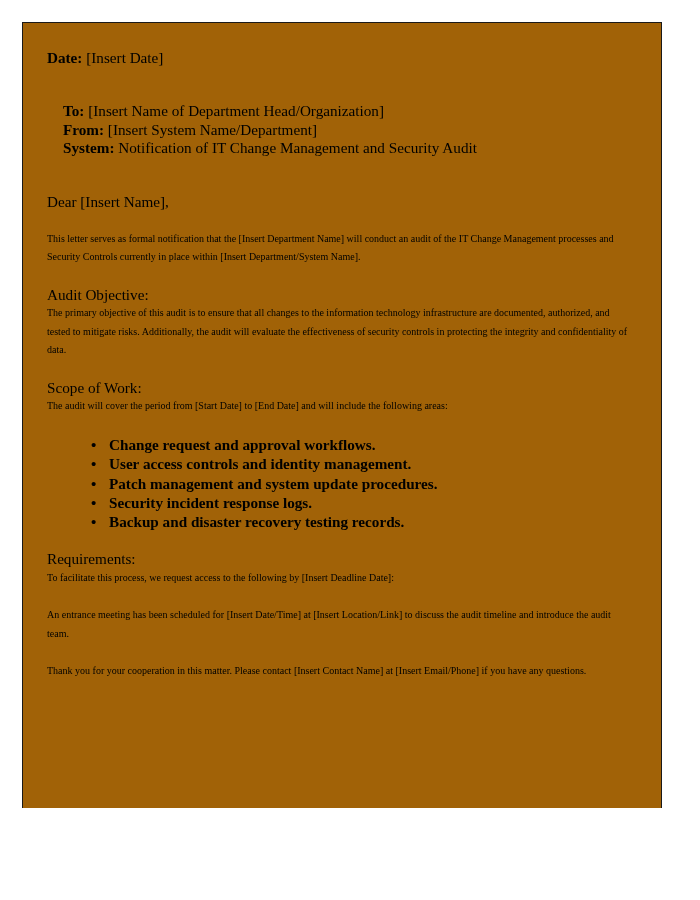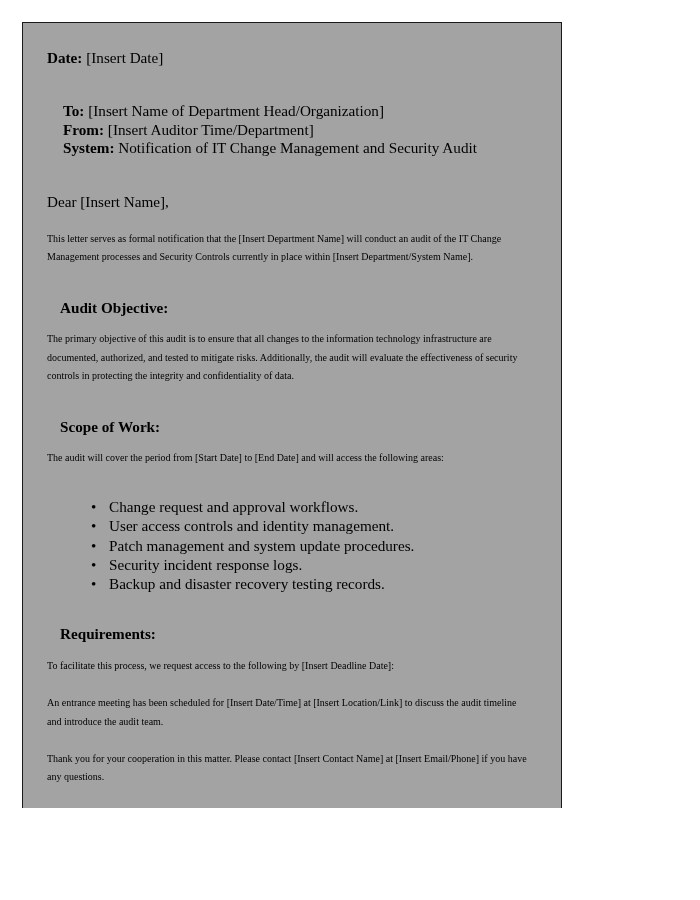--- a/index.html
+++ b/index.html
@@ -13,26 +13,26 @@
     overflow: hidden;
     font-family: "Liberation Serif", "DejaVu Serif", serif;
     color: #000000;
   }
 
   
   .page-sheet {
     position: absolute;
     left: 22px;
     top: 22px;
-    width: 540px;
+    width: 640px;
     height: 786px;
     border: 1.4px solid #1a1a1a;
     border-bottom: none;
     box-sizing: border-box;
-    background: #a3a3a3;
+    background: #a16207;
     overflow: hidden;
   }
 
   .page-body {
     padding: 26px 30px 0 24px;
   }
 
   
   .line {
     font-size: 15.2px;
@@ -44,22 +44,22 @@
     font-size: 10px;
     line-height: 18.6px;
     margin: 0;
   }
   .bold {
     font-weight: bold;
   }
   .heading {
     font-size: 15.2px;
     line-height: 18.6px;
-    font-weight: bold;
-    margin: 13px;
+    font-weight: normal;
+    margin: 0;
   }
 
   
   .gap-block {
     height: 18.6px;
   }
 
   .header-group {
     margin: 16px;
   }
@@ -78,57 +78,58 @@
   ul.doc-list li::before {
     content: "\2022";
     position: absolute;
     left: 0;
     top: 0;
     font-size: 15.2px;
     line-height: 19.4px;
   }
 
   .list-wrap {
-    margin-top: 29px;
+    margin-top: 19px;
     margin-bottom: 0;
+    font-weight: bold;
   }
 </style>
 </head>
 <body>
 
 <div class="page-sheet">
   <div class="page-body">
 
     <p class="line"><span class="bold">Date:</span> <span>[Insert Date]</span></p>
 
     <div class="gap-block"></div>
 
     <div class="header-group">
       <p class="line"><span class="bold">To:</span> <span>[Insert Name of Department Head/Organization]</span></p>
-      <p class="line"><span class="bold">From:</span> <span>[Insert Auditor Time/Department]</span></p>
+      <p class="line"><span class="bold">From:</span> <span>[Insert System Name/Department]</span></p>
       <p class="line"><span class="bold">System:</span> <span>Notification of IT Change Management and Security Audit</span></p>
     </div>
 
     <div class="gap-block"></div>
 
     <p class="line">Dear [Insert Name],</p>
 
     <div class="gap-block"></div>
 
     <p class="para">This letter serves as formal notification that the [Insert Department Name] will conduct an audit of the IT Change Management processes and Security Controls currently in place within [Insert Department/System Name].</p>
 
     <div class="gap-block"></div>
 
     <p class="heading">Audit Objective:</p>
     <p class="para">The primary objective of this audit is to ensure that all changes to the information technology infrastructure are documented, authorized, and tested to mitigate risks. Additionally, the audit will evaluate the effectiveness of security controls in protecting the integrity and confidentiality of data.</p>
 
     <div class="gap-block"></div>
 
     <p class="heading">Scope of Work:</p>
-    <p class="para">The audit will cover the period from [Start Date] to [End Date] and will access the following areas:</p>
+    <p class="para">The audit will cover the period from [Start Date] to [End Date] and will include the following areas:</p>
 
     <div class="list-wrap">
       <ul class="doc-list">
         <li>Change request and approval workflows.</li>
         <li>User access controls and identity management.</li>
         <li>Patch management and system update procedures.</li>
         <li>Security incident response logs.</li>
         <li>Backup and disaster recovery testing records.</li>
       </ul>
     </div>

